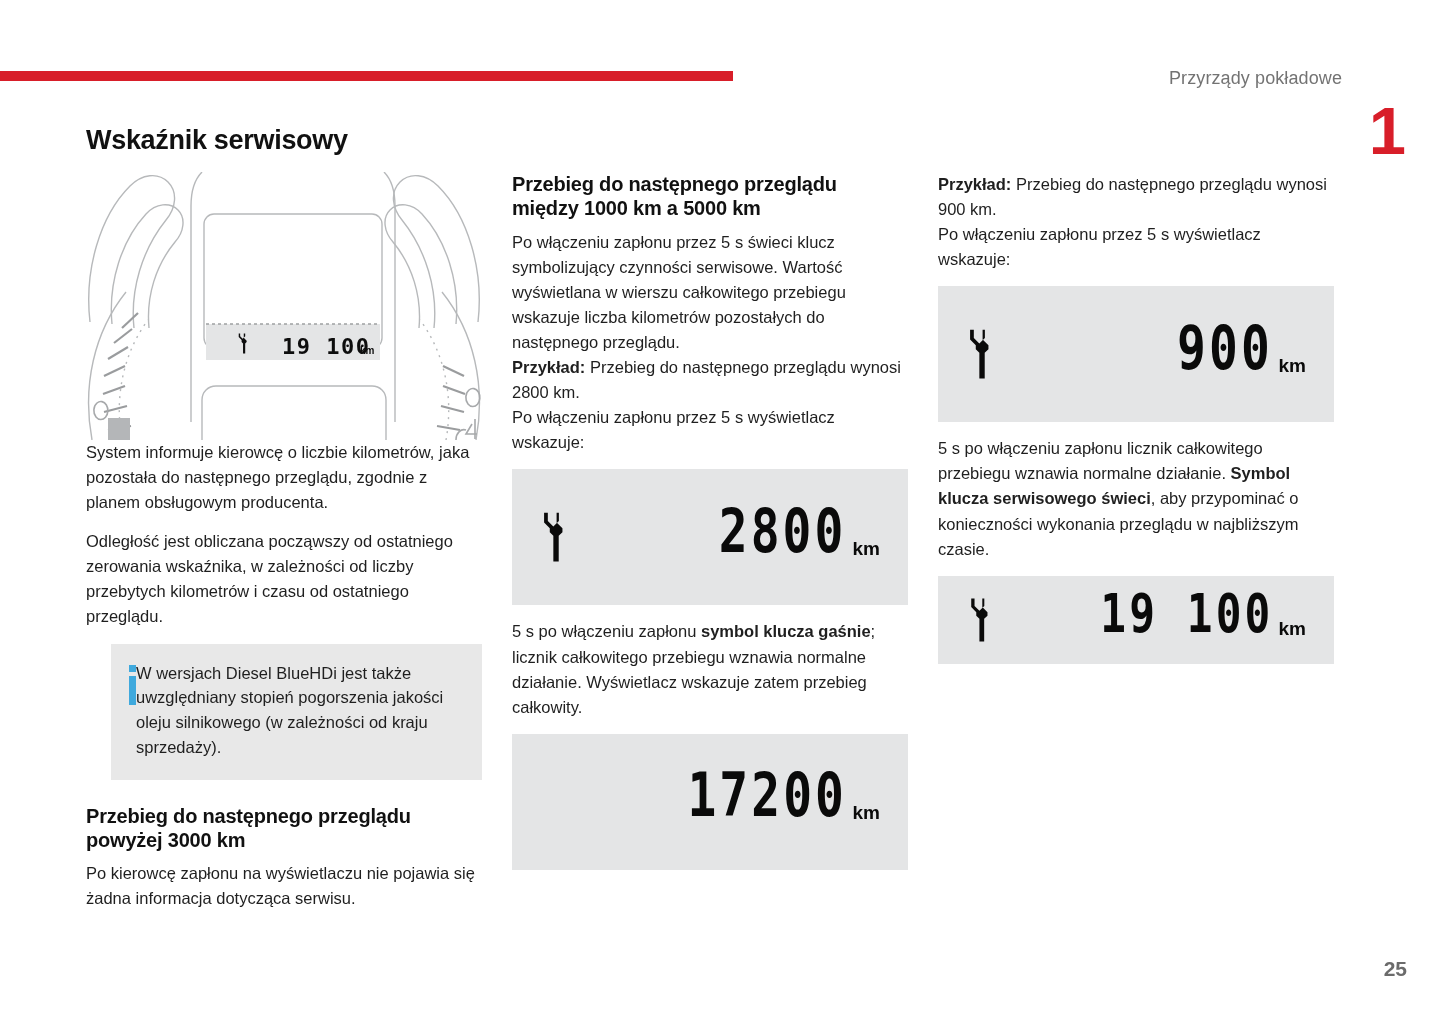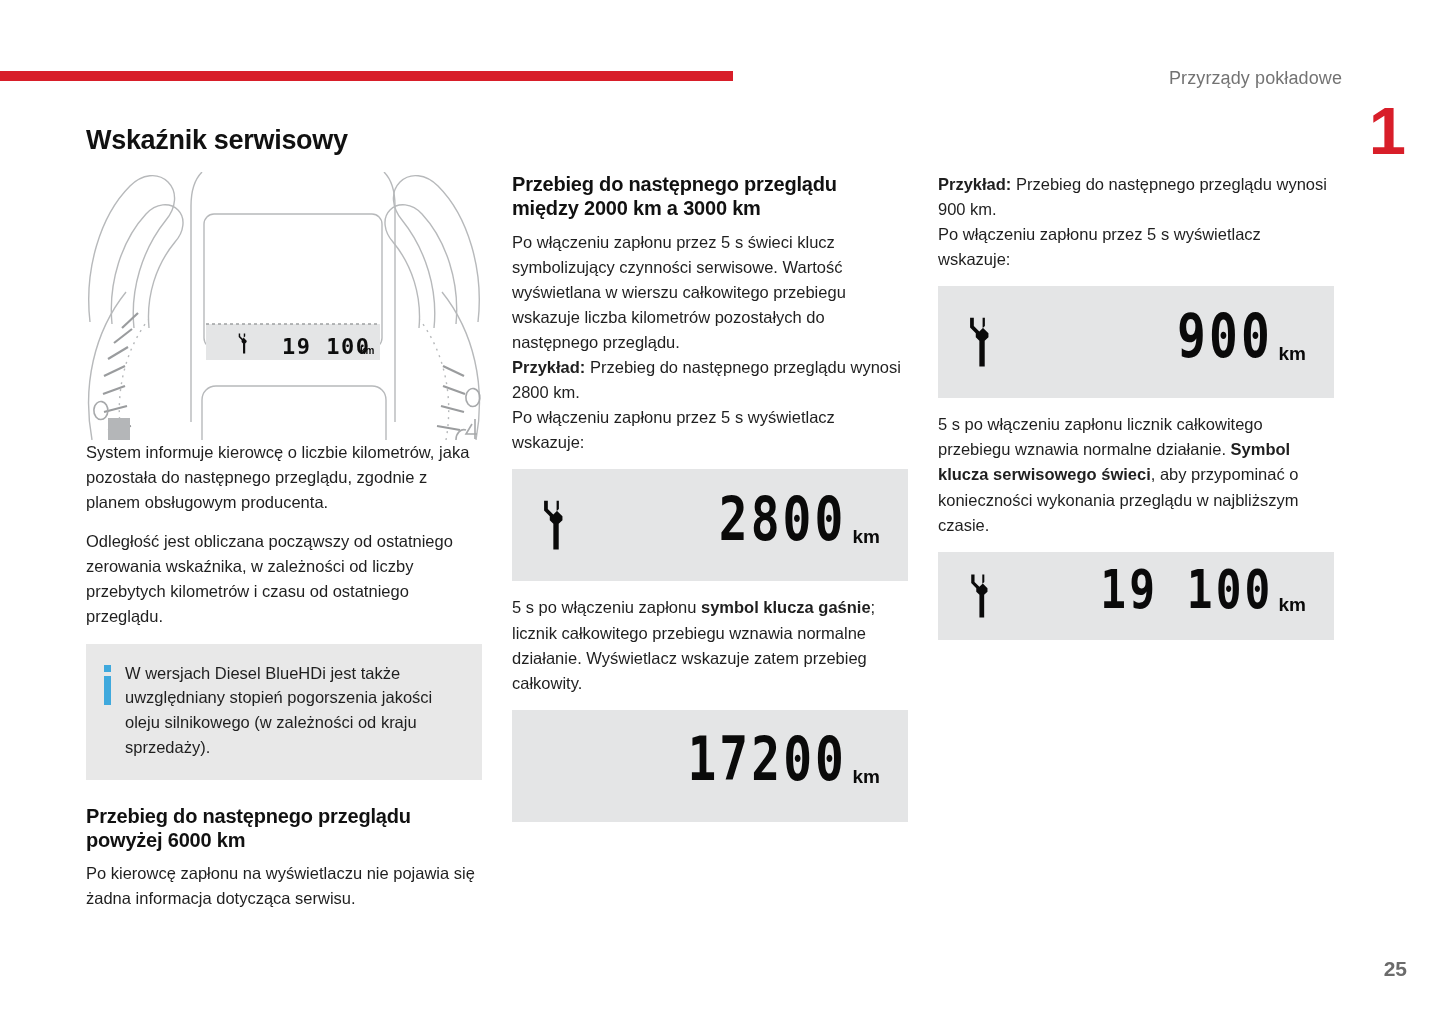--- a/index.html
+++ b/index.html
@@ -88,22 +88,22 @@
     color: #1f1f1f;
   }
   p.body.tight { margin-bottom: 0; }
   p.body b { font-weight: bold; }
 
   
   .info-box {
     background: #e8e8e8;
     padding: 17px 20px 20px 18px;
     display: flex;
-    gap: 14px;
     margin-top: 6px;
+    margin-left: 25px;
   }
   .info-icon {
     flex: 0 0 auto;
     width: 7px;
     height: 50px;
     position: relative;
     margin-top: 4px;
   }
   .info-icon .dot {
     position: absolute;
@@ -124,21 +124,21 @@
   }
 
   
   .lcd {
     background: #e4e5e6;
     position: relative;
     margin: 12px 0 14px 0;
     display: flex;
     align-items: center;
   }
-  .lcd-lg { height: 104px; padding: 4px 22px; }
+  .lcd-lg { height: 104px; padding: 16px 22px; }
   .lcd-sm { height: 88px;  padding: 0 22px; }
 
   .lcd-wrench {
     flex: 0 0 auto;
     width: 40px;
     display: flex;
     justify-content: center;
     align-items: center;
   }
   .lcd-value {
@@ -257,26 +257,26 @@
   <p class="body">Odległość jest obliczana począwszy od ostatniego zerowania wskaźnika, w zależności od liczby przebytych kilometrów i czasu od ostatniego przeglądu.</p>
 
   <div class="info-box">
     <div class="info-icon">
       <div class="dot"></div>
       <div class="stem"></div>
     </div>
     <div class="info-text">W wersjach Diesel BlueHDi jest także uwzględniany stopień pogorszenia jakości oleju silnikowego (w zależności od kraju sprzedaży).</div>
   </div>
 
-  <h2 class="sec" style="margin-top:24px">Przebieg do następnego przeglądu powyżej 6000 km</h2>
+  <h2 class="sec" style="margin-top:24px">Przebieg do następnego przeglądu powyżej 3000 km</h2>
   <p class="body">Po kierowcę zapłonu na wyświetlaczu nie pojawia się żadna informacja dotycząca serwisu.</p>
 </div>
 
 <div class="col col-mid">
-  <h2 class="sec">Przebieg do następnego przeglądu między 2000 km a 3000 km</h2>
+  <h2 class="sec">Przebieg do następnego przeglądu między 1000 km a 5000 km</h2>
 
   <p class="body tight">Po włączeniu zapłonu przez 5 s świeci klucz symbolizujący czynności serwisowe. Wartość wyświetlana w wierszu całkowitego przebiegu wskazuje liczba kilometrów pozostałych do następnego przeglądu.</p>
   <p class="body tight">
     <b>Przykład:</b><span> Przebieg do następnego przeglądu wynosi 2800 km.</span>
   </p>
   <p class="body">Po włączeniu zapłonu przez 5 s wyświetlacz wskazuje:</p>
 
   <div class="lcd lcd-lg">
     <div class="lcd-wrench">
       <svg width="34" height="52" viewBox="0 0 14 32" fill="#0a0a0a">

